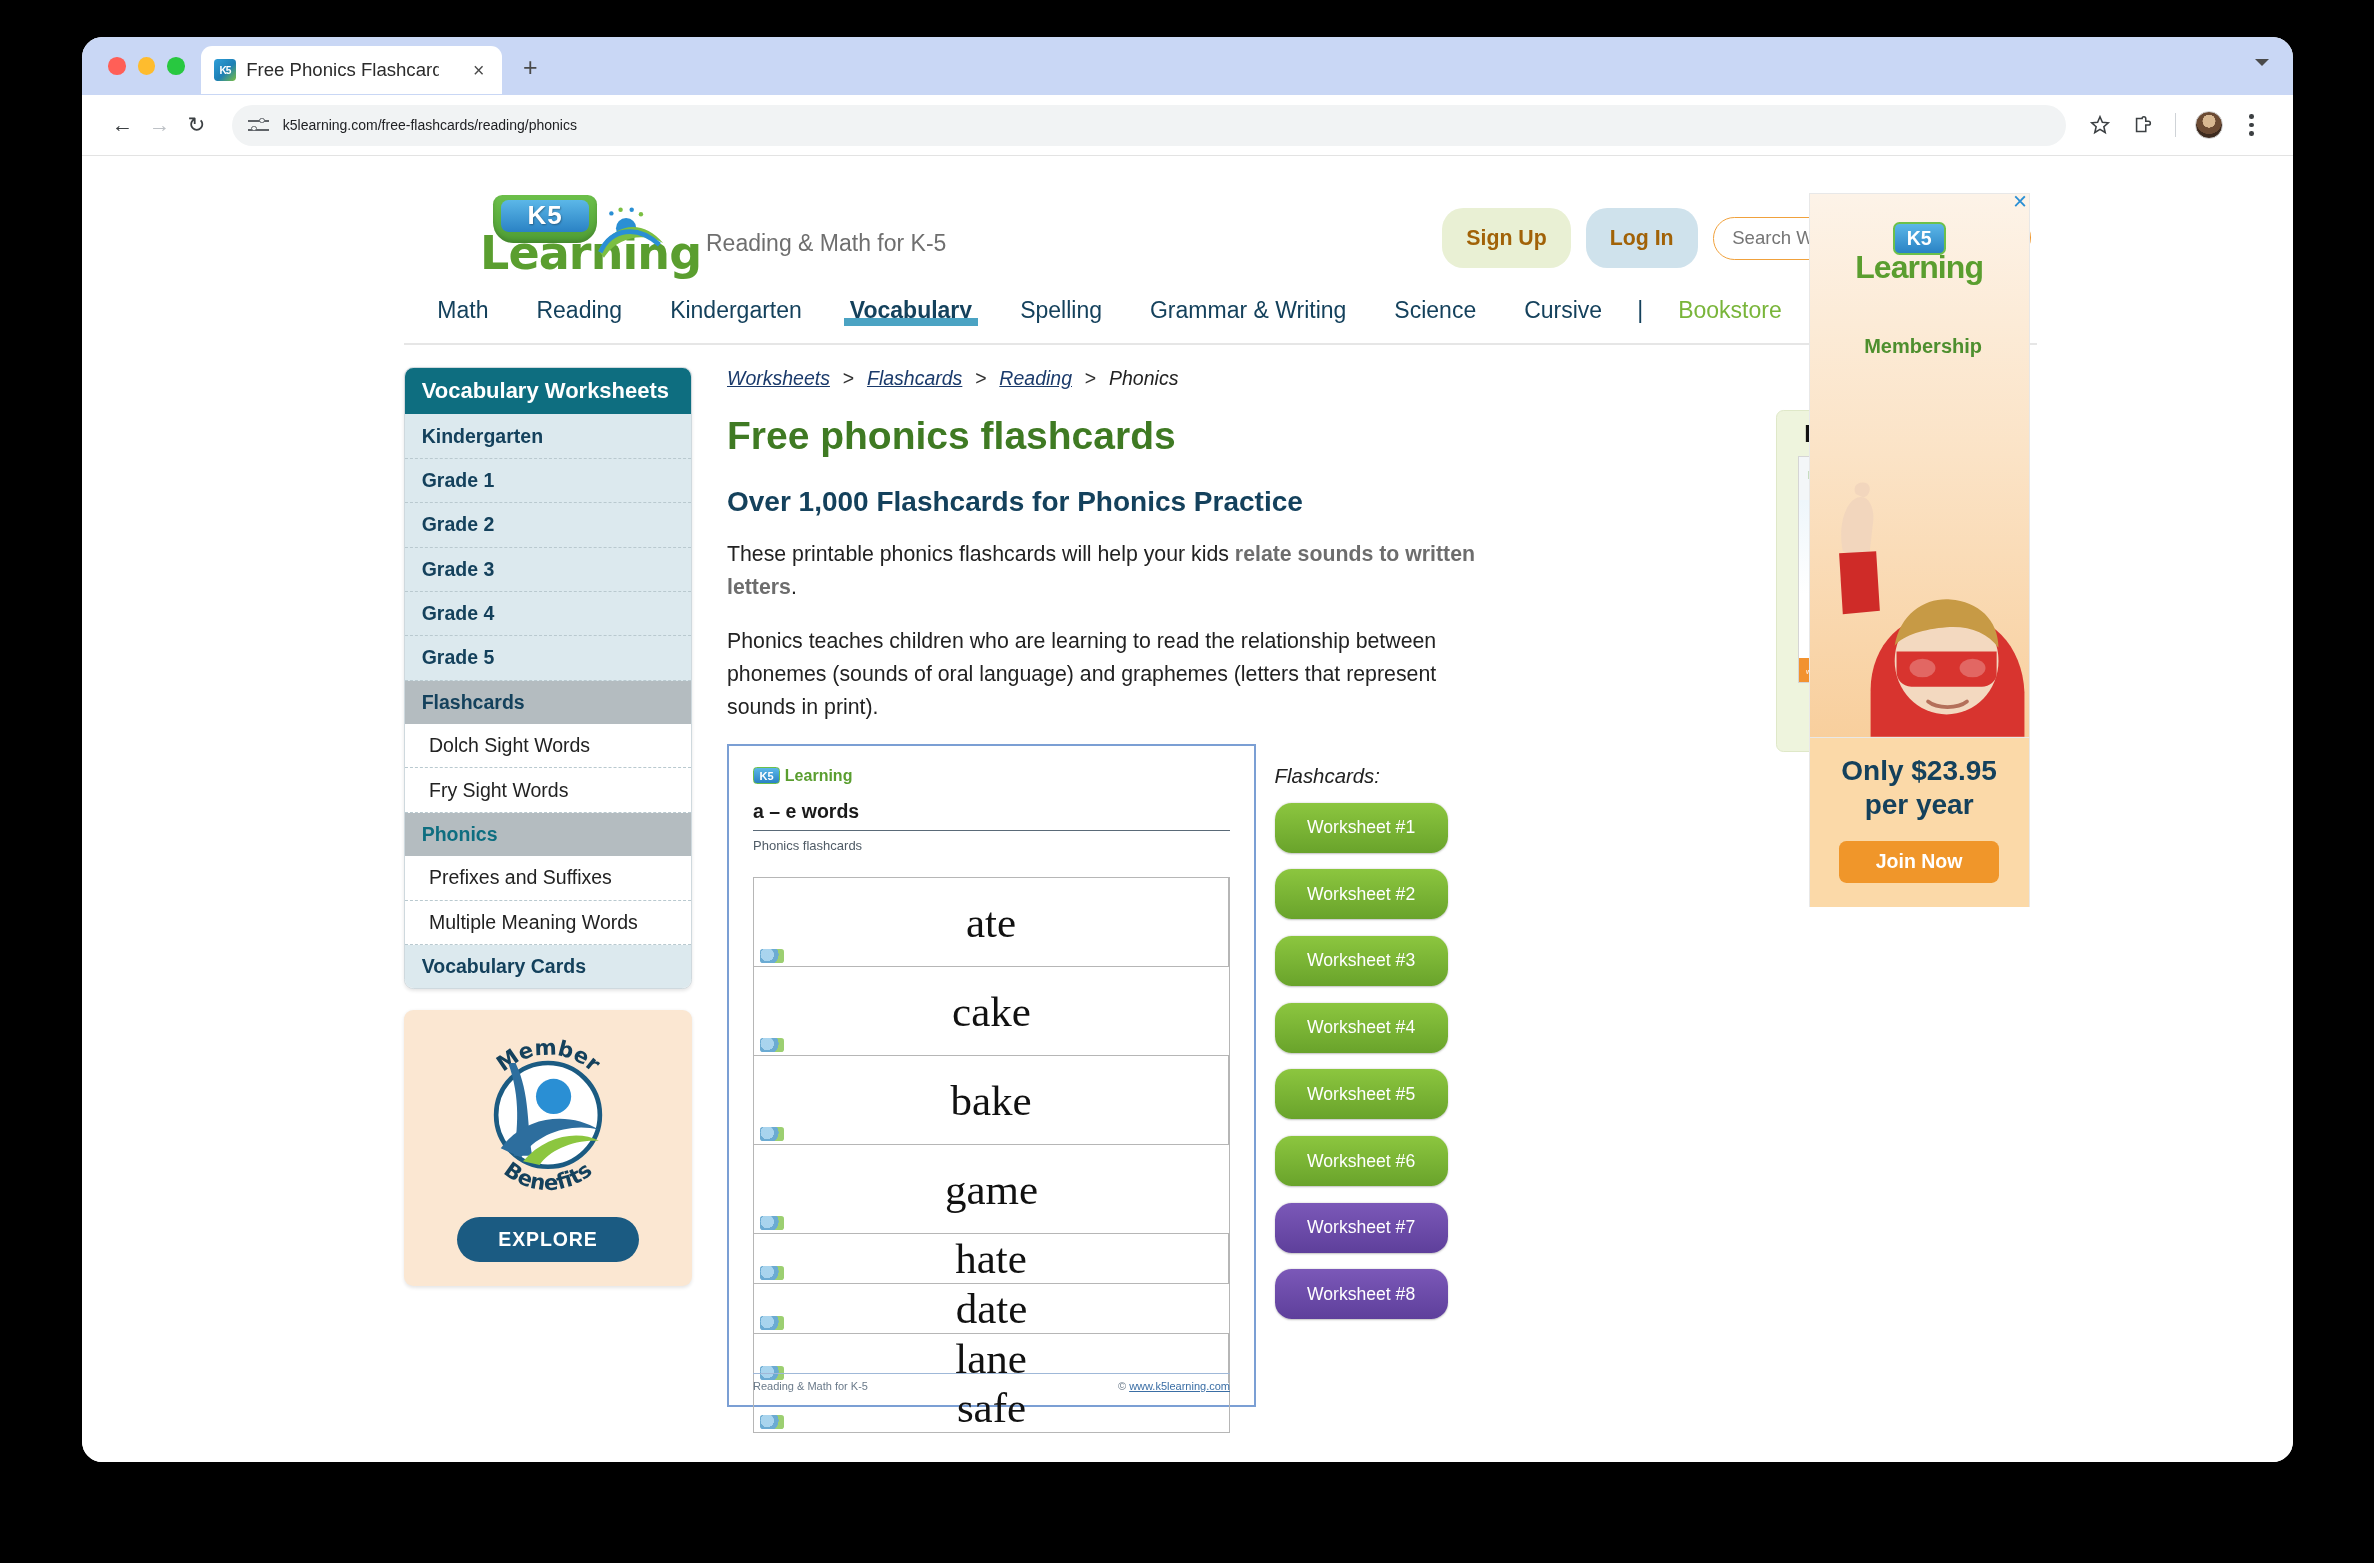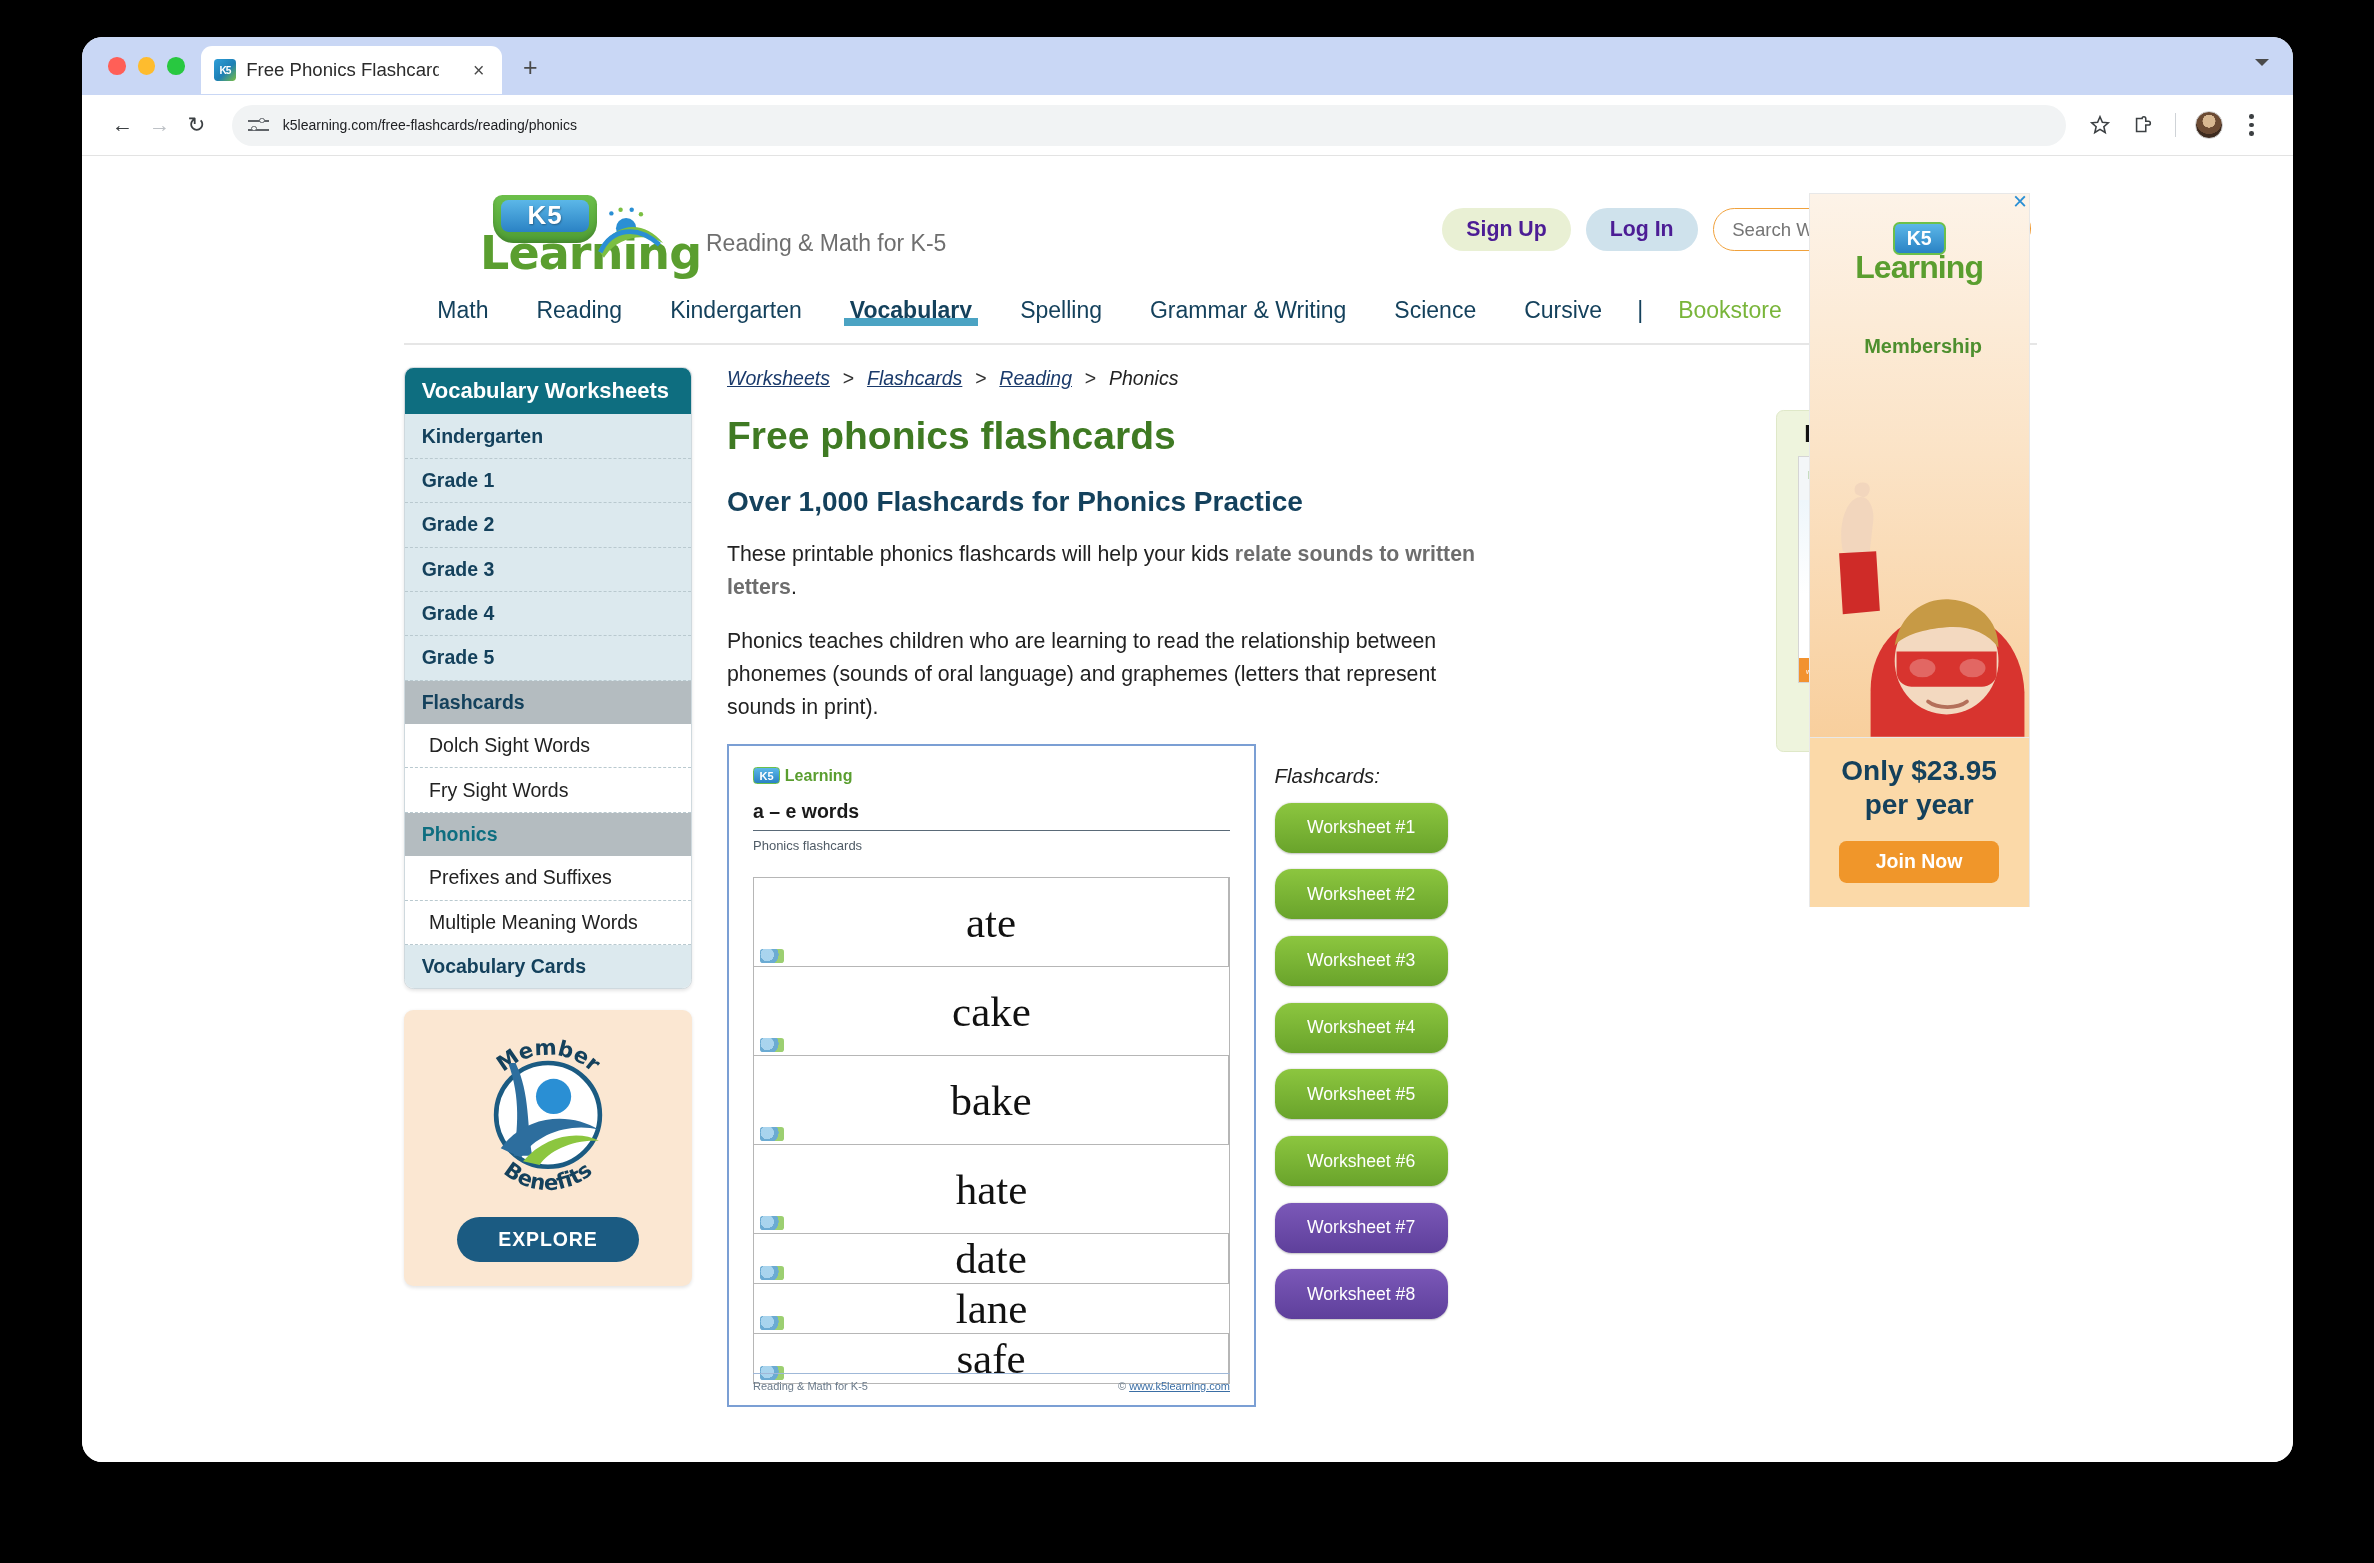--- a/index.html
+++ b/index.html
@@ -169,24 +169,24 @@
   .logo .swoosh {
     position:absolute; left:109px; top:11px;
     width: 78px; height: 61px;
   }
   .tagline {
     margin-left: 24px; margin-top: 20.4px;
     font-size: 23px; color: #6f6f6f;
   }
   .auth { position:absolute; right: 7.4px; top: 28px; display:flex; align-items:center; gap: 15px; }
   .btn-pill {
-    height: 43px; padding: 3px 24px;
+    height: 60px; padding: 3px 24px;
     border-radius: 21.3px;
     display:flex;align-items:center;justify-content:center;
-    font-size: 21.3px; font-weight: bold; color: #4c1d95;
+    font-size: 21.3px; font-weight: bold; color: #a16207;
     cursor: pointer;
   }
   .btn-signup { background: #e9f0d4; }
   .btn-login  { background: #cfe2ec; }
   .searchbox {
     position: relative;
     width: 317px; height: 43px;
     border: 1.9px solid #f0a13c;
     border-radius: 21.3px;
     background: #fff;
@@ -654,20 +654,24 @@
                 <div class="pv-cell">
                     <span>ate</span>
                     <span class="mark"></span>
                   </div>
                 <div class="pv-cell">
                     <span>cake</span>
                     <span class="mark"></span>
                   </div>
                 <div class="pv-cell">
                     <span>bake</span>
+                    <span class="mark"></span>
+                  </div>
+                <div class="pv-cell">
+                    <span>game</span>
                     <span class="mark"></span>
                   </div>
                 <div class="pv-cell">
                     <span>hate</span>
                     <span class="mark"></span>
                   </div>
                 <div class="pv-cell">
                     <span>date</span>
                     <span class="mark"></span>
                   </div>

